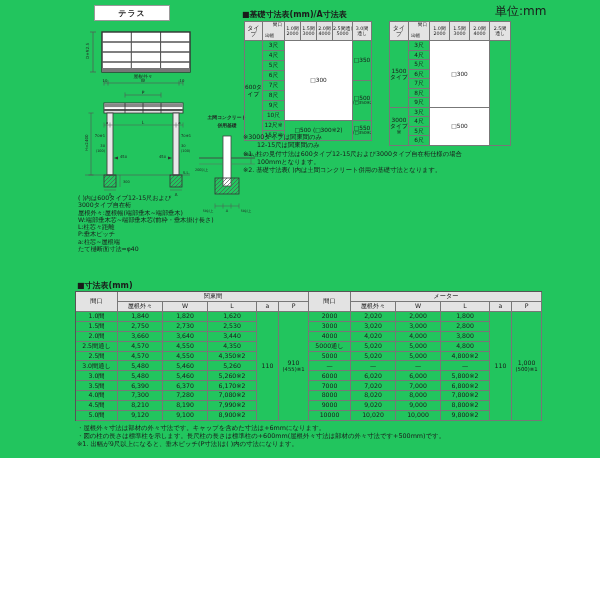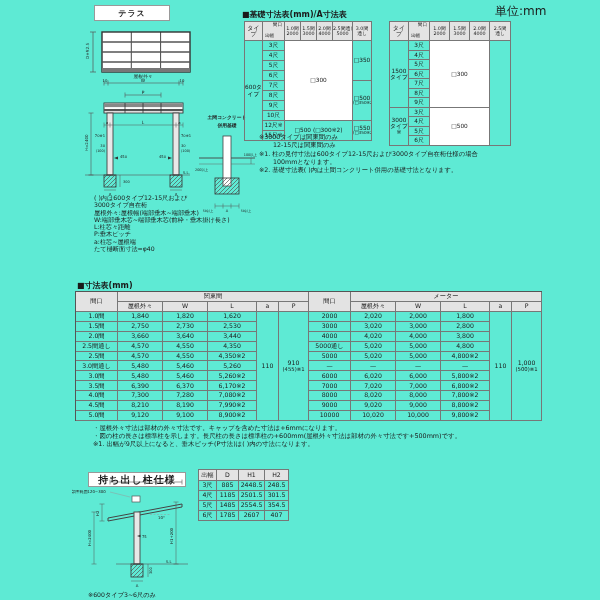--- a/index.html
+++ b/index.html
@@ -1,16 +1,16 @@
 <!DOCTYPE html>
 <html><head>
 <meta charset="utf-8">
 <style>
   html,body{margin:0;padding:0;background:#fff;}
-  #canvas{position:relative;width:600px;height:600px;background:#5eead4;overflow:hidden;
+  #canvas{position:relative;width:600px;height:458px;background:#22c55e;overflow:hidden;
     font-family:"DejaVu Sans","Liberation Sans",sans-serif;color:#1a1a1a;}
   .abs{position:absolute;}
   .box-label{border:1px solid #999;background:#fff;font-weight:bold;text-align:center;
     display:flex;align-items:center;justify-content:center;letter-spacing:1px;}
   .sec-title{font-weight:bold;font-size:8px;}
   .unit{font-size:12px;}
   
   table.ftable{border-collapse:collapse;table-layout:fixed;font-size:6px;text-align:center;}
   table.ftable td{border:1px solid #777;padding:0;line-height:1.05;overflow:hidden;}
   .fh td{background:#e3e3e3;height:18px;}
@@ -18,21 +18,21 @@
   .fbody td{height:9px;font-size:5.8px;}
   .fbody15 td{height:8.5px;font-size:5.8px;}
   .ftype{font-size:5.3px;word-break:break-all;line-height:1.15;}
   .bigcell{font-size:5.8px;background:#fff;}
   .sub{font-size:4.2px;line-height:1.1;}
   .diag{position:relative;background:
     linear-gradient(to bottom right,transparent calc(50% - .4px),#888 calc(50% - .4px),#888 calc(50% + .4px),transparent calc(50% + .4px)),#e3e3e3;}
   .diag .dtop{position:absolute;top:1px;right:2px;font-size:4.6px;}
   .diag .dbot{position:absolute;bottom:1px;left:2px;font-size:4.6px;}
   
-  .notes div{white-space:nowrap;margin-left:16px;}
+  .notes div{white-space:nowrap;}
   .fnotes{font-size:6.3px;line-height:1.33;}
   .fnotes .ind{padding-left:14px;}
   .legend{font-size:6.2px;line-height:7.3px;}
   .dnotes{font-size:6.4px;line-height:8.2px;}
   
   .dimwrap{display:flex;}
   .dimgrid{display:grid;border-left:1px solid #555;border-top:1px solid #555;
     grid-template-columns:42px 45px 45px 49px 22px 30px;
     grid-template-rows:10px 10px repeat(11,9.9px);font-size:6.2px;}
   .dimgrid.rt{border-left:none;}

